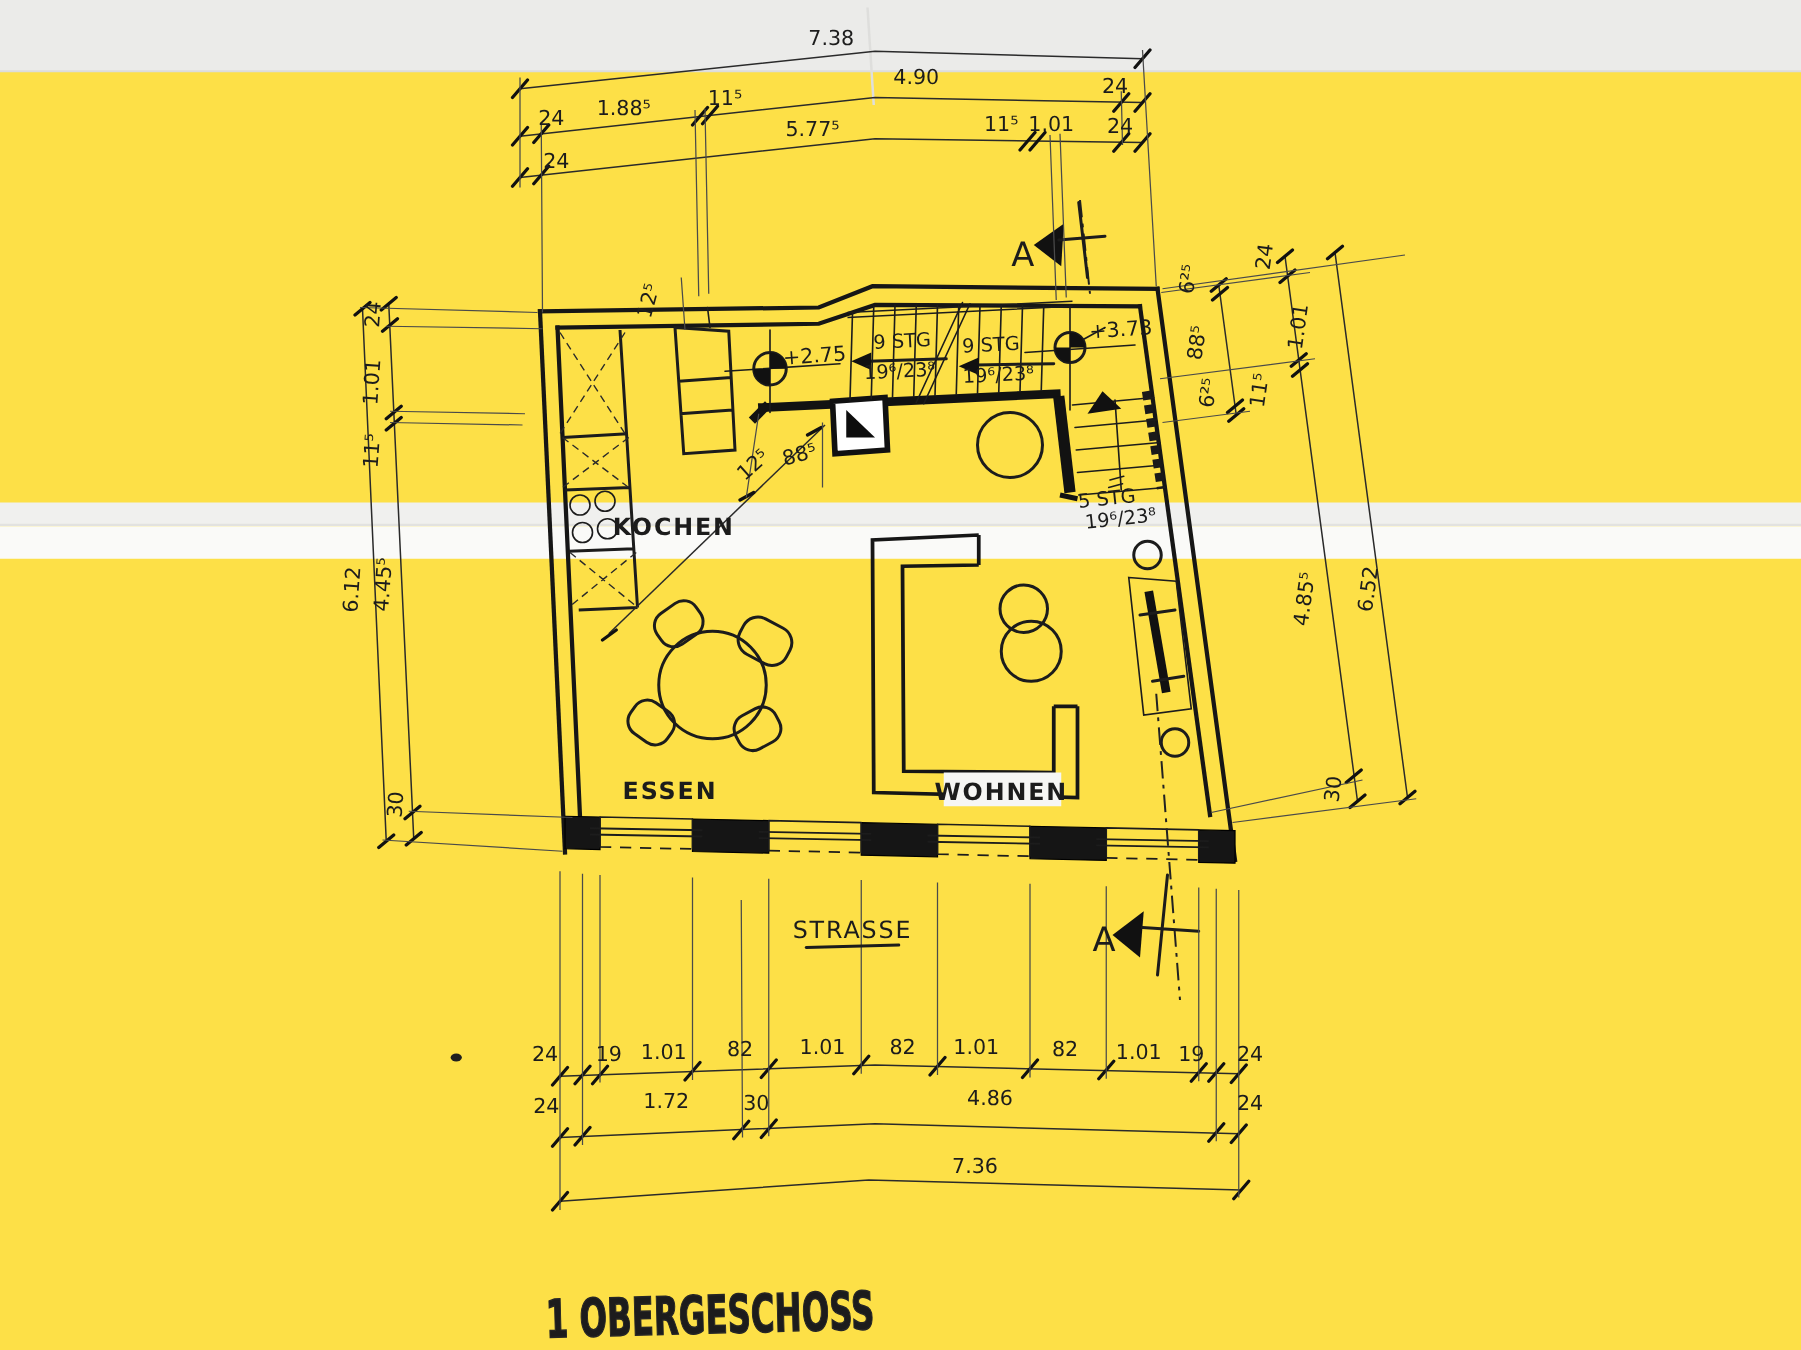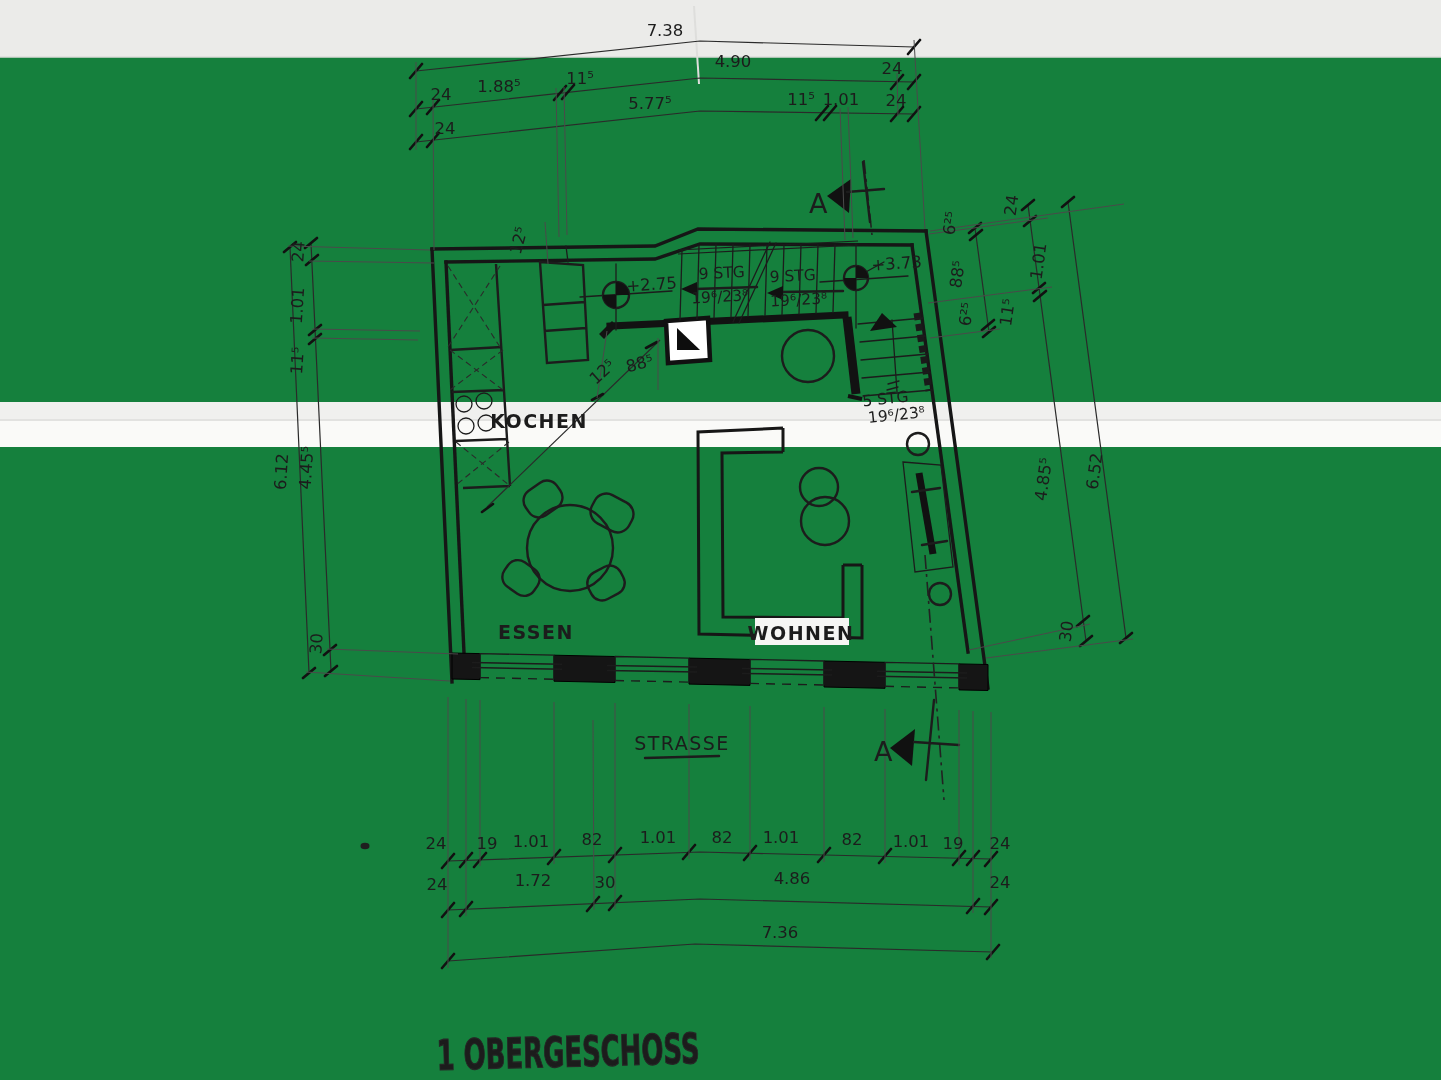--- a/index.html
+++ b/index.html
@@ -1,16 +1,16 @@
 <!DOCTYPE html>
 <html><head>
 <meta charset="utf-8">
 <style>
   html,body{margin:0;padding:0;background:#e8e8e6;}
-  #stage{position:relative;width:1441px;height:1080px;background:#15803d;overflow:hidden;}
+  #stage{position:relative;width:1441px;height:1080px;background:#fde047;overflow:hidden;}
   svg{position:absolute;left:0;top:0;}
   svg text{font-family:"DejaVu Sans","Liberation Sans",sans-serif;fill:#1c1c1c;}
   .ln{stroke:#1c1c1c;fill:none;stroke-width:1.3;stroke-linecap:round;}
   .ln2{stroke:#1c1c1c;fill:none;stroke-width:2.4;stroke-linecap:round;}
   .wall{stroke:#161616;fill:none;stroke-width:3.4;stroke-linecap:square;}
   .thick{stroke:#121212;fill:none;stroke-width:7;stroke-linecap:square;}
   .dim{stroke:#2a2a2a;fill:none;stroke-width:1.2;}
   .tick{stroke:#111;fill:none;stroke-width:2.6;stroke-linecap:round;}
   .ext{stroke:#4a4a4a;fill:none;stroke-width:1;}
   .furn{stroke:#1c1c1c;fill:none;stroke-width:2.4;}

